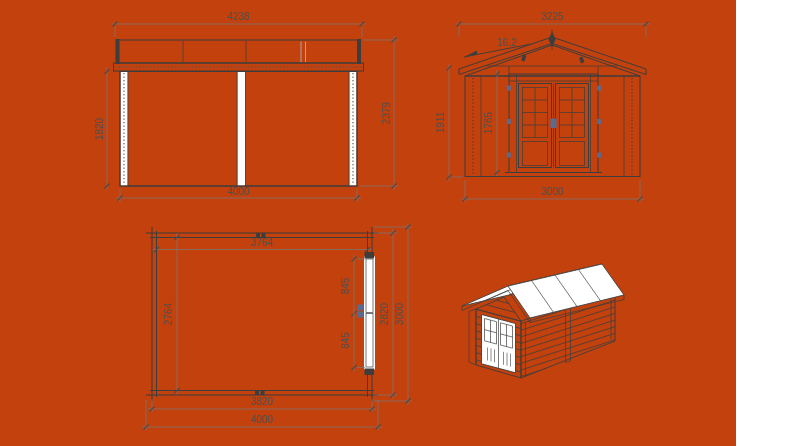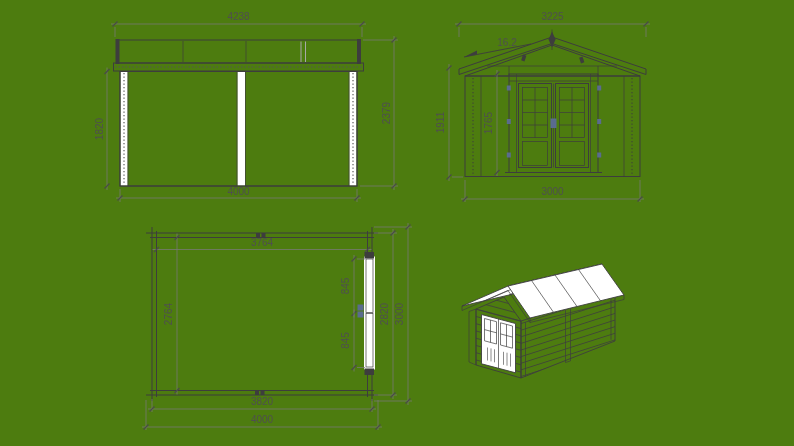--- a/index.html
+++ b/index.html
@@ -1,16 +1,16 @@
 <!DOCTYPE html>
 <html><head>
 <meta charset="utf-8">
 <style>
   html,body{margin:0;padding:0;background:#ffffff;}
-  .canvas{position:relative;width:794px;height:446px;background:#4d7c0f;overflow:hidden;
+  .canvas{position:relative;width:736px;height:446px;background:#c2410c;overflow:hidden;
           font-family:"Liberation Sans", sans-serif;}
   svg{display:block;}
   .ln{stroke:#3d3d3d;stroke-width:1;fill:none;}
   .lnt{stroke:#3d3d3d;stroke-width:0.7;fill:none;}
   .lite{stroke:#a8a8a8;stroke-width:1;fill:none;}
   .dot{stroke:#3d3d3d;stroke-width:1;fill:none;stroke-dasharray:1.3 2.2;}
   .dash{stroke:#555;stroke-width:1.2;fill:none;stroke-dasharray:1.5 2;}
   .dimln{stroke:#7a7a7a;stroke-width:0.75;fill:none;}
   .tick{stroke:#4a4a4a;stroke-width:1.1;fill:none;}
   .dkfill{fill:#3d3d3d;stroke:none;}

